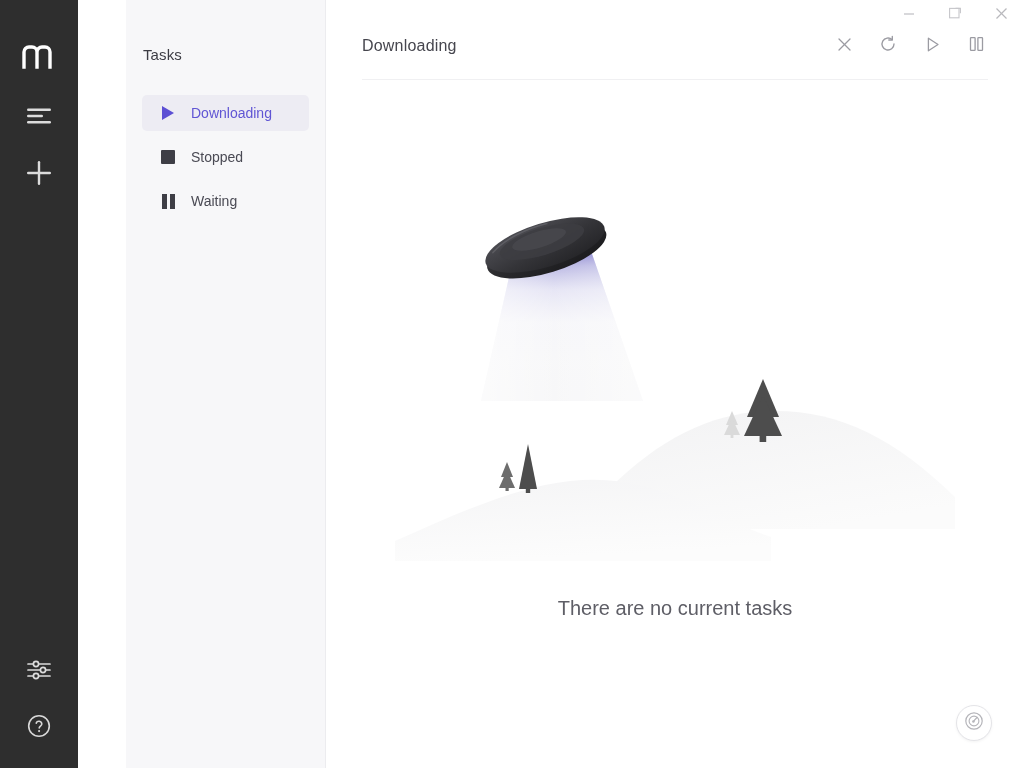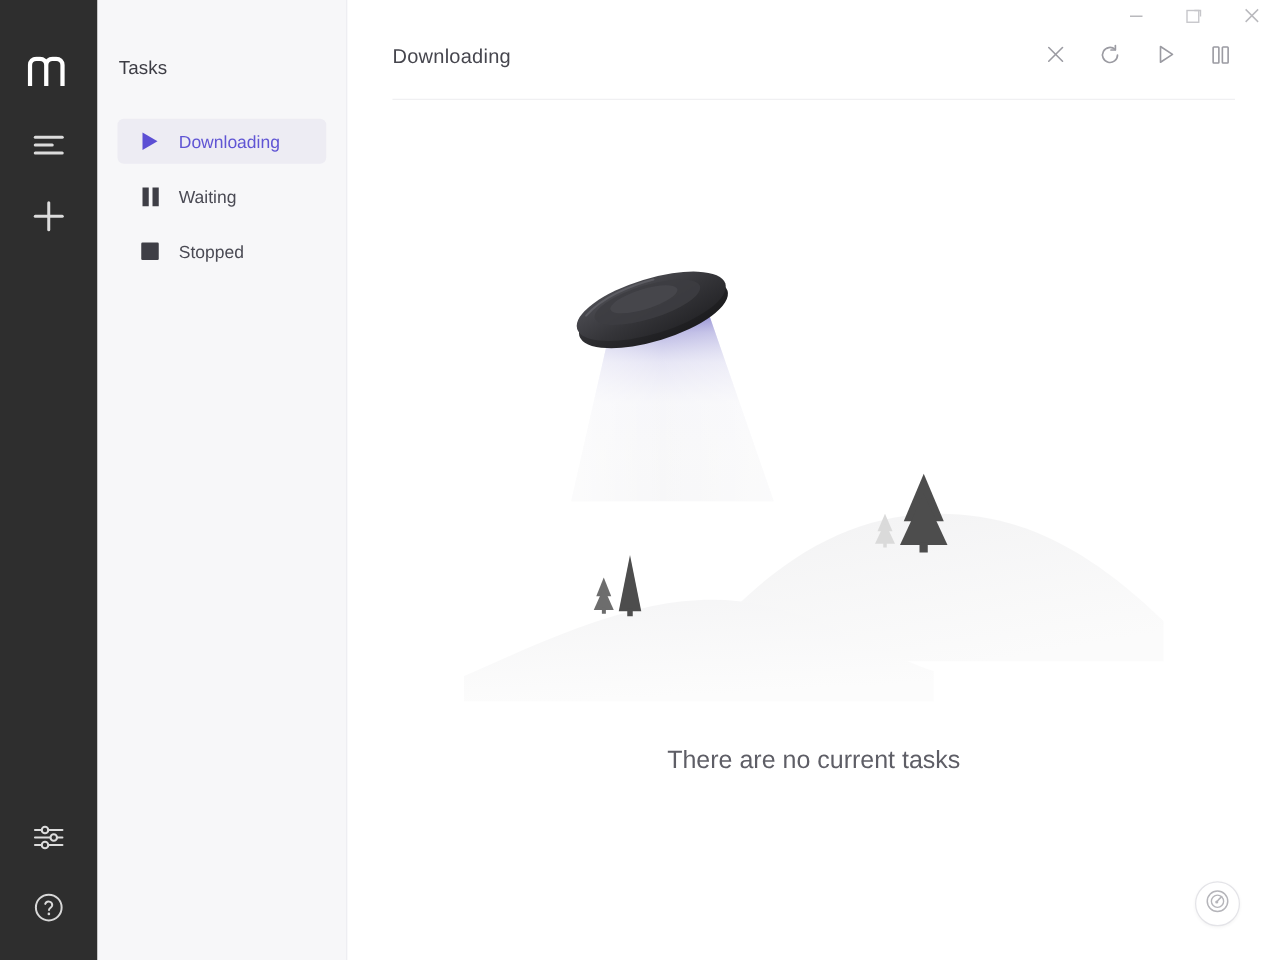--- a/index.html
+++ b/index.html
@@ -33,20 +33,21 @@
   .rail-spacer { flex: 1 1 auto; }
   .rail-btn.bottom1 { margin-bottom: 12px; }
   .rail-btn.bottom2 { margin-bottom: 18px; }
 
   
   .tasklist {
     width: 200px; flex: 0 0 200px; height: 768px;
     background: #f7f7f9;
     border-right: 1px solid #ececef;
     position: relative;
+    margin-left: 48px;
   }
   .tasklist-title {
     position: absolute; left: 17px; top: 46px;
     font-size: 15px; color: #3c3c44; letter-spacing: .1px;
   }
   .tasklist-items { position: absolute; left: 16px; top: 95px; right: 16px; }
   .task-item {
     height: 36px; border-radius: 5px;
     display: flex; align-items: center;
     padding-left: 18px;
@@ -201,33 +202,33 @@
 
       <div class="task-item active">
         <span class="ti-icon">
           <span class="play-tri"></span>
         </span>
         <span>Downloading</span>
       </div>
 
       <div class="task-item">
         <span class="ti-icon">
+          <span class="stop-ico"></span>
+        </span>
+        <span>Stopped</span>
+      </div>
+
+      <div class="task-item">
+        <span class="ti-icon">
           <span class="pause-ico">
               <i></i>
               <i></i>
             </span>
         </span>
         <span>Waiting</span>
-      </div>
-
-      <div class="task-item">
-        <span class="ti-icon">
-          <span class="stop-ico"></span>
-        </span>
-        <span>Stopped</span>
       </div>
 
     </div>
   </div>
 
   <div class="main">
 
     <div class="wincontrols">
       <div class="win-btn">
         <span>

